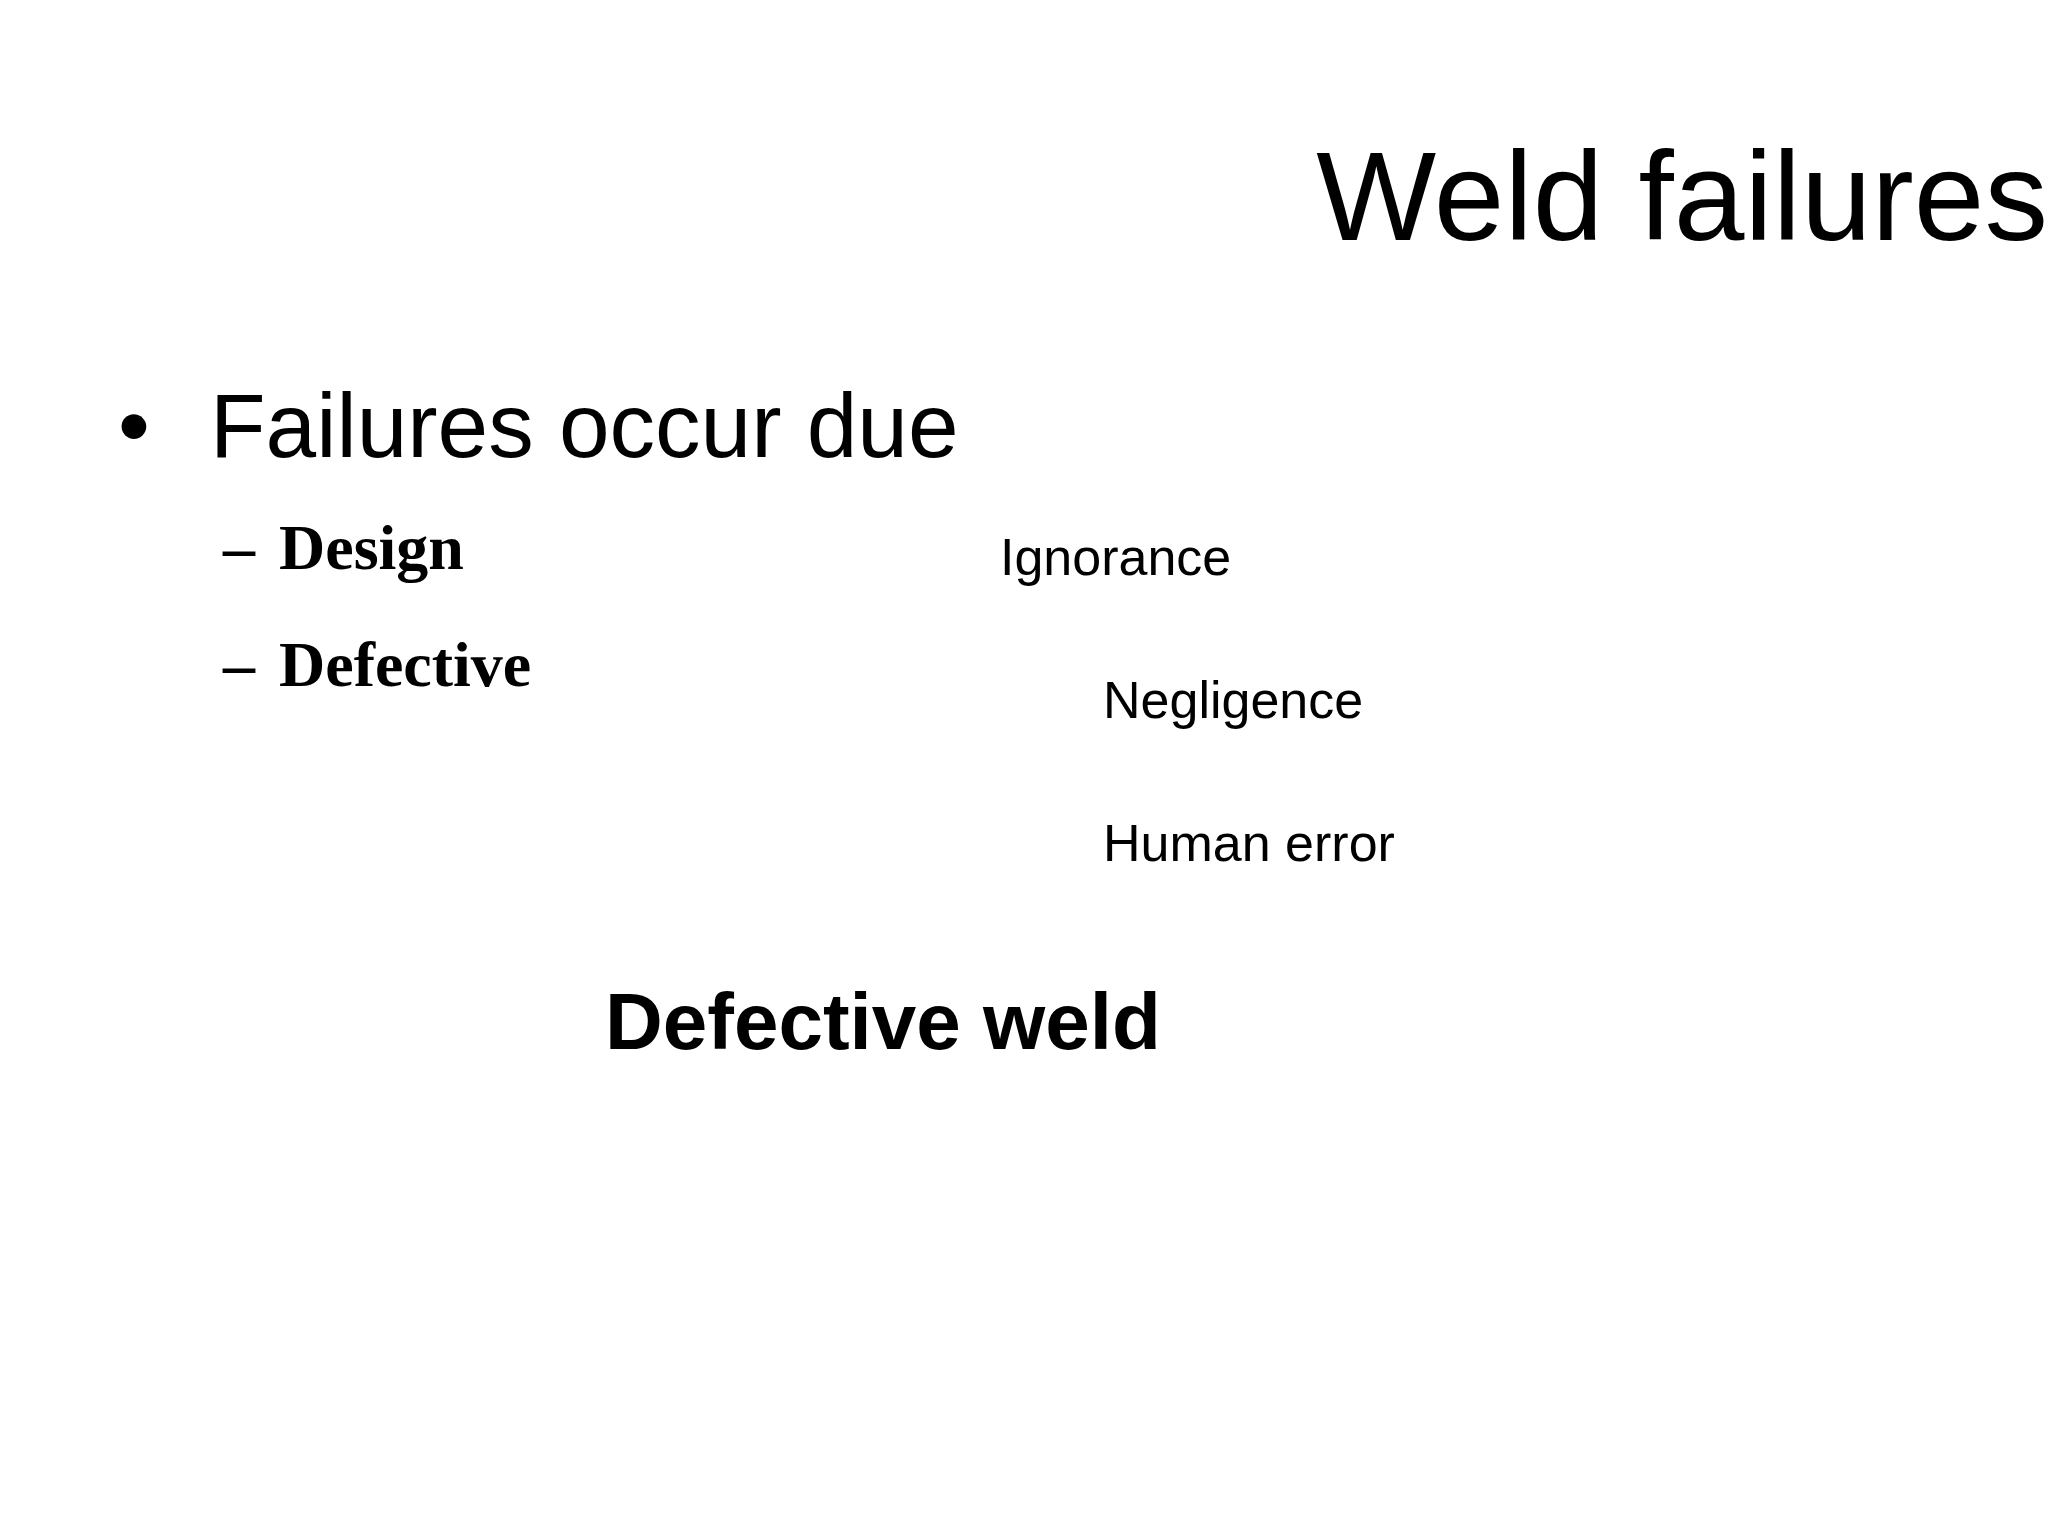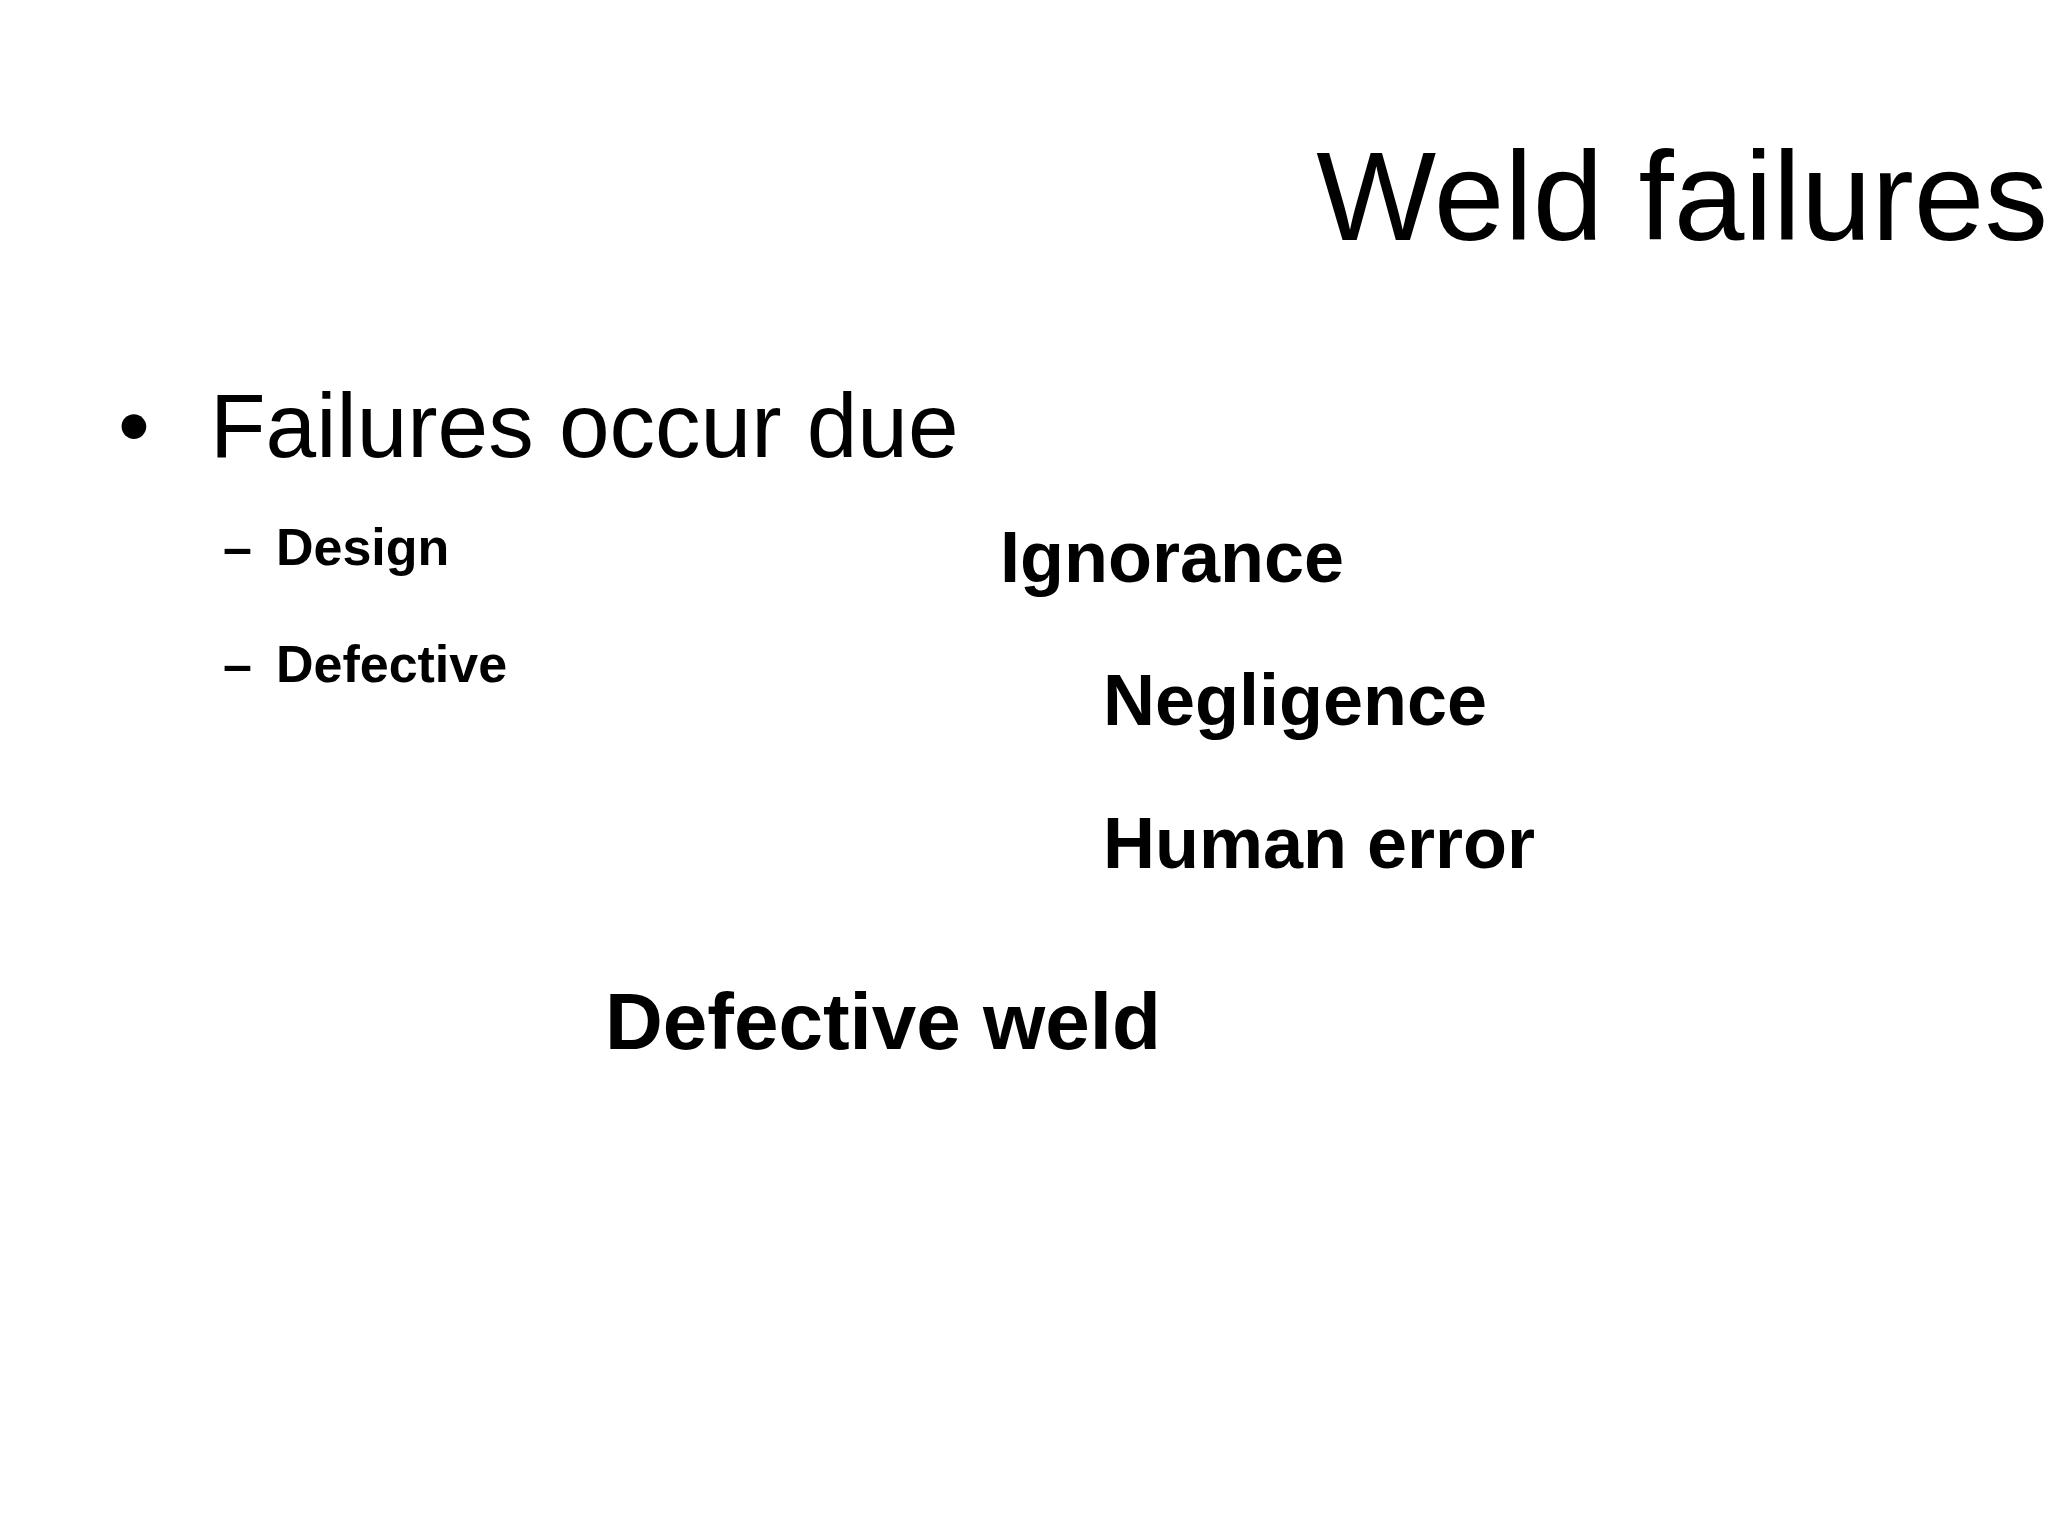--- a/index.html
+++ b/index.html
@@ -45,38 +45,39 @@
   }
   .l1 .marker{
     display:inline-block;
     width:92px;
   }
   
   .l2-list{
     position:absolute;
     top:489px;
     left:223px;
-    font-size:52px;
+    font-size:64px;
     font-weight:700;
     line-height:117px;
     white-space:nowrap;
+    font-family:Liberation Serif, serif;
   }
   .l2-row .dash{
     display:inline-block;
   }
   .l2-row .label{
     margin-left:24px;
   }
   
   .factors{
     position:absolute;
     top:510px;
     left:1000px;
-    font-size:72px;
-    font-weight:700;
+    font-size:52px;
+    font-weight:400;
     line-height:95px;
     white-space:nowrap;
   }
   .factors .indent{
     padding-left:103px;
     margin-top:48px;
   }
   
   .result{
     position:absolute;

